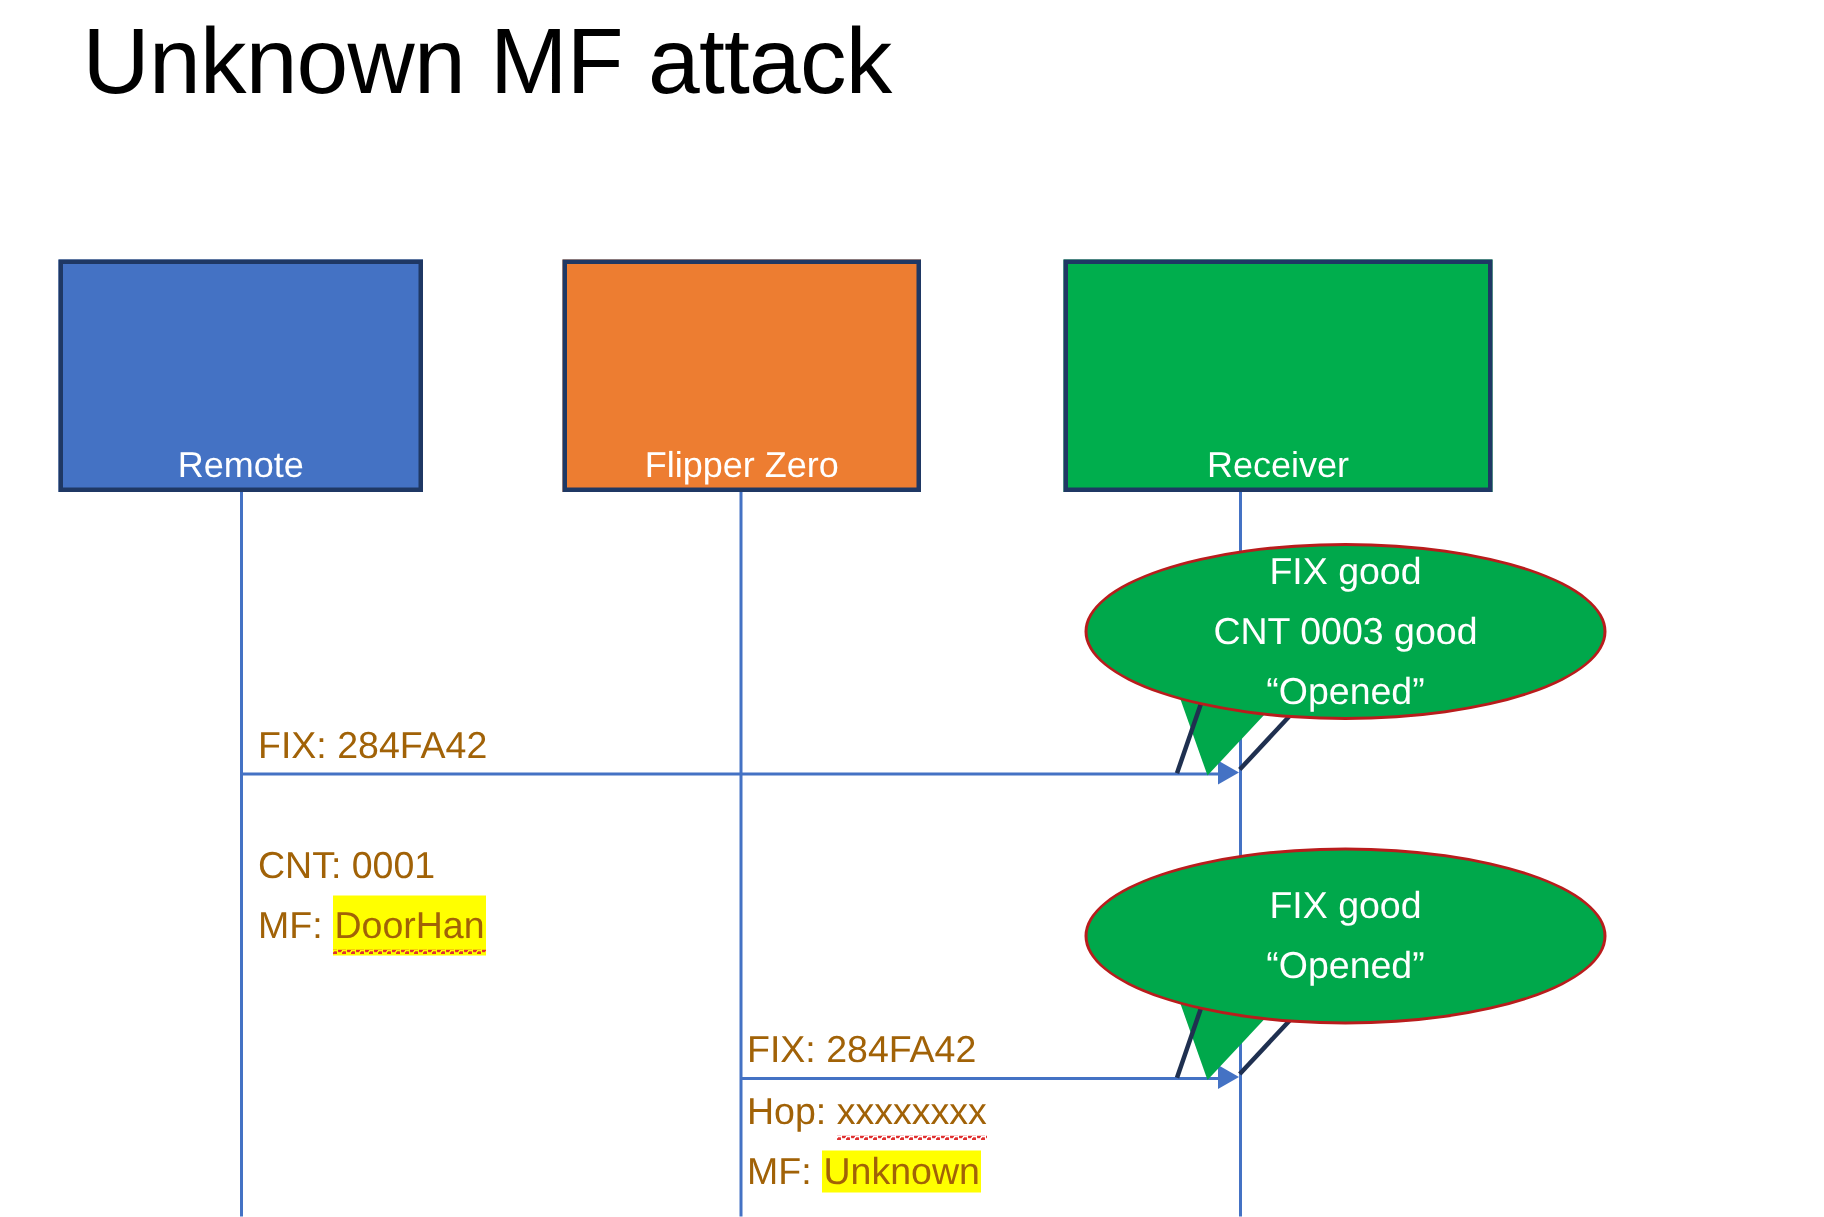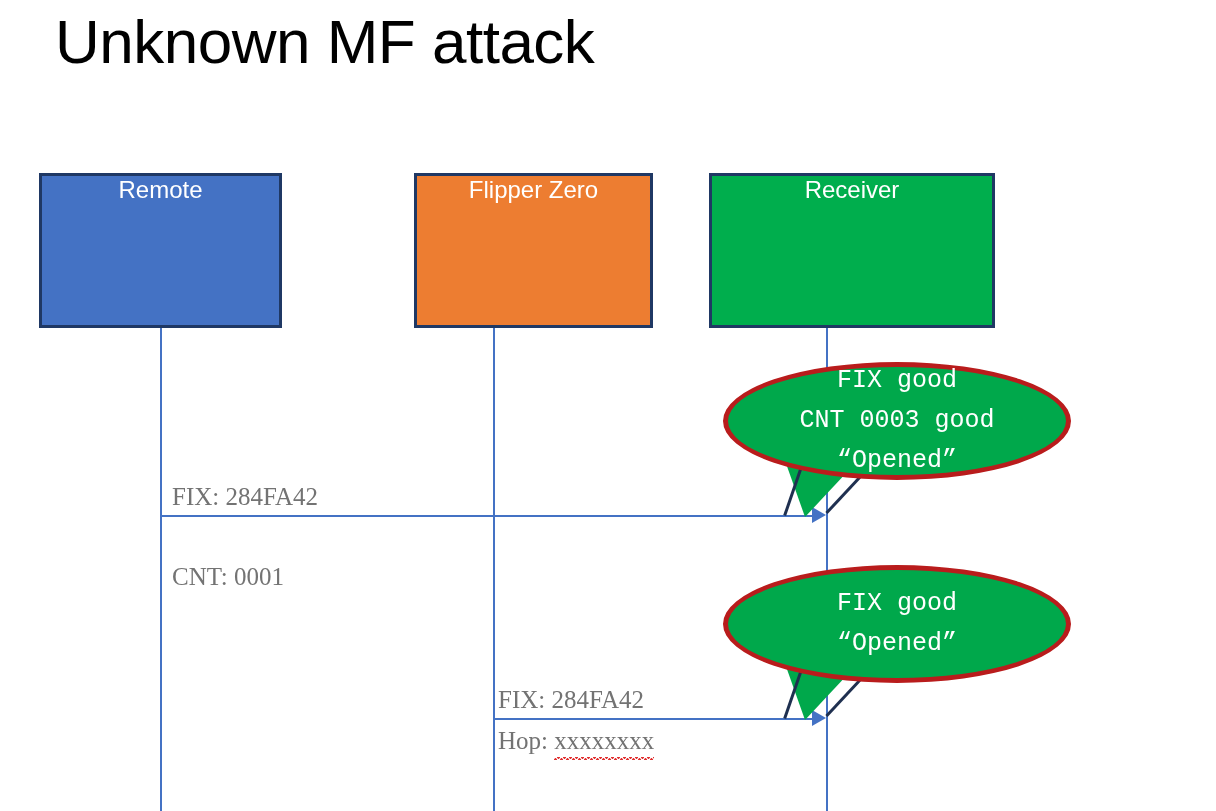--- a/index.html
+++ b/index.html
@@ -32,29 +32,29 @@
   }
 
   
   .actor-box {
     position: absolute;
     top: 173px;
     height: 155px;
     box-sizing: border-box;
     border: 3px solid #1F3864;
     display: flex;
-    align-items: flex-start;
+    align-items: flex-end;
     justify-content: center;
     color: #ffffff;
     font-size: 24px;
     font-weight: 400;
     font-family: "Liberation Sans", "DejaVu Sans", sans-serif;
   }
   #actor-remote   { left: 39px;  width: 243px; background: #4472C4; }
-  #actor-flipper  { left: 375px; width: 239px; background: #ED7D31; margin-left: 39px; }
+  #actor-flipper  { left: 375px; width: 239px; background: #ED7D31; }
   #actor-receiver { left: 709px; width: 286px; background: #00AE4D; }
 
   
   .lifeline {
     position: absolute;
     width: 2px;
     background: #4472C4;
   }
   #lifeline-remote   { left: 160px; top: 328px; height: 483px; }
   #lifeline-flipper  { left: 493px; top: 328px; height: 483px; }
@@ -78,22 +78,22 @@
   #msg1-head { left: 812px; top: 507px; }
   #msg2-line { left: 494px; top: 718px; width: 320px; }
   #msg2-head { left: 812px; top: 710px; }
 
   
   .msg-label {
     position: absolute;
     font-size: 25px;
     line-height: 40px;
     white-space: nowrap;
-    font-family: Liberation Serif, serif;
-    color: #737373;
+    font-family: Liberation Sans, sans-serif;
+    color: #a16207;
   }
   #msg1-label-above { left: 172px; top: 477px; }
   #msg1-label-below { left: 172px; top: 518px; margin-top: 39px; }
   #msg2-label-above { left: 498px; top: 680px; }
   #msg2-label-below { left: 498px; top: 721px; }
 
   .hl {
     background: #FFFF00;
     padding: 0 1px;
   }
@@ -115,30 +115,30 @@
     background-repeat: repeat-x;
   }
 
   
   .callout {
     position: absolute;
     width: 348px;
     height: 118px;
     border-radius: 50%;
     background: #00A84B;
-    border: 5px solid #b91c1c;
+    border: 2px solid #b91c1c;
     box-sizing: border-box;
     display: flex;
     flex-direction: column;
     align-items: center;
     justify-content: center;
     color: #ffffff;
     font-size: 25px;
     line-height: 40px;
-    font-family: Liberation Mono, monospace;
+    font-family: Liberation Sans, sans-serif;
     z-index: 5;
   }
   #callout-1 { left: 723px; top: 362px; }
   #callout-2 { left: 723px; top: 565px; }
 
   
   .callout-tail {
     position: absolute;
     width: 0;
     height: 0;
@@ -203,32 +203,38 @@
 <div class="msg-arrow-head" id="msg1-head"></div>
 
 <div class="msg-label" id="msg1-label-above">
   <span>FIX: 284FA42</span>
 </div>
 
 <div class="msg-label" id="msg1-label-below">
   <div>
     <span>CNT: 0001</span>
   </div>
+  <div>
+    <span>MF: </span><span class="hl squiggle">DoorHan</span>
+  </div>
 </div>
 
 <div class="msg-arrow-line" id="msg2-line"></div>
 <div class="msg-arrow-head" id="msg2-head"></div>
 
 <div class="msg-label" id="msg2-label-above">
   <span>FIX: 284FA42</span>
 </div>
 
 <div class="msg-label" id="msg2-label-below">
   <div>
     <span>Hop: </span><span class="squiggle">xxxxxxxx</span>
+  </div>
+  <div>
+    <span>MF: </span><span class="hl">Unknown</span>
   </div>
 </div>
 
 <div class="callout-tail" id="tail-1">
   <span class="tail-fill"></span>
   <span class="tail-edge-l"></span>
   <span class="tail-edge-r"></span>
 </div>
 <div class="callout" id="callout-1">
   <span class="callout-line">FIX good</span>

